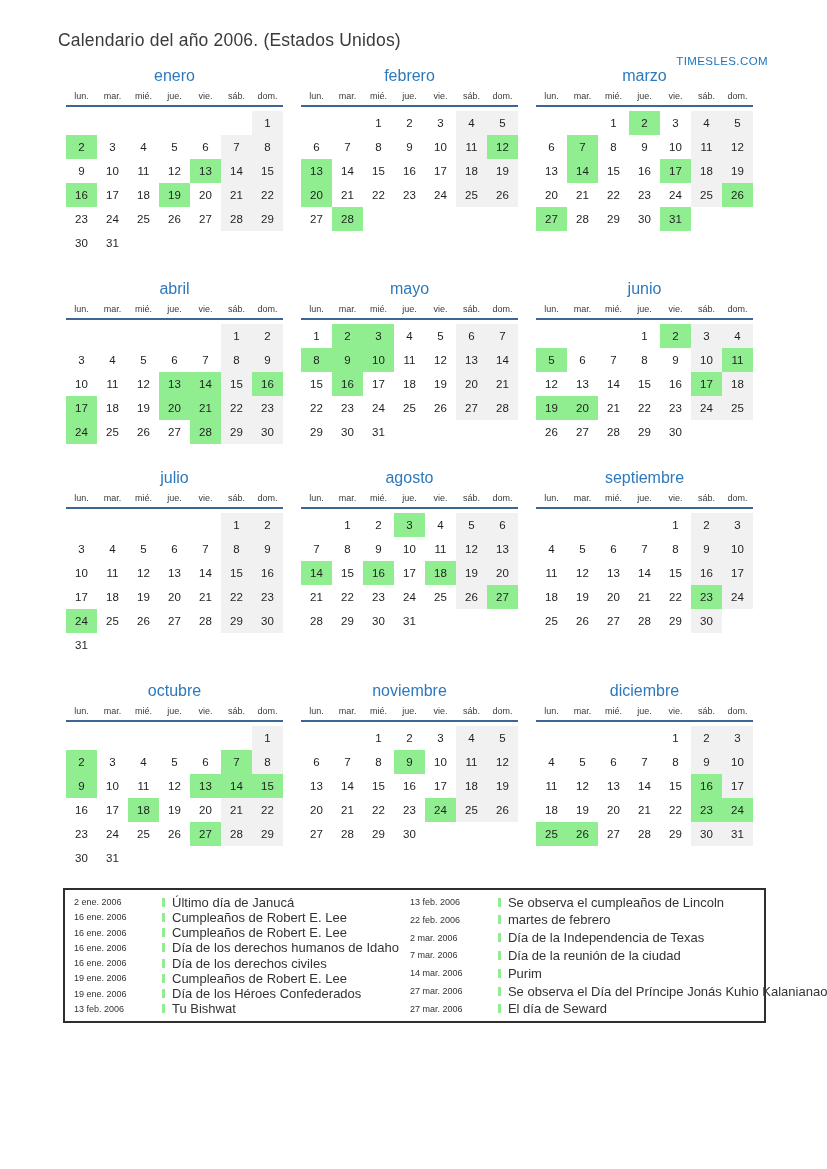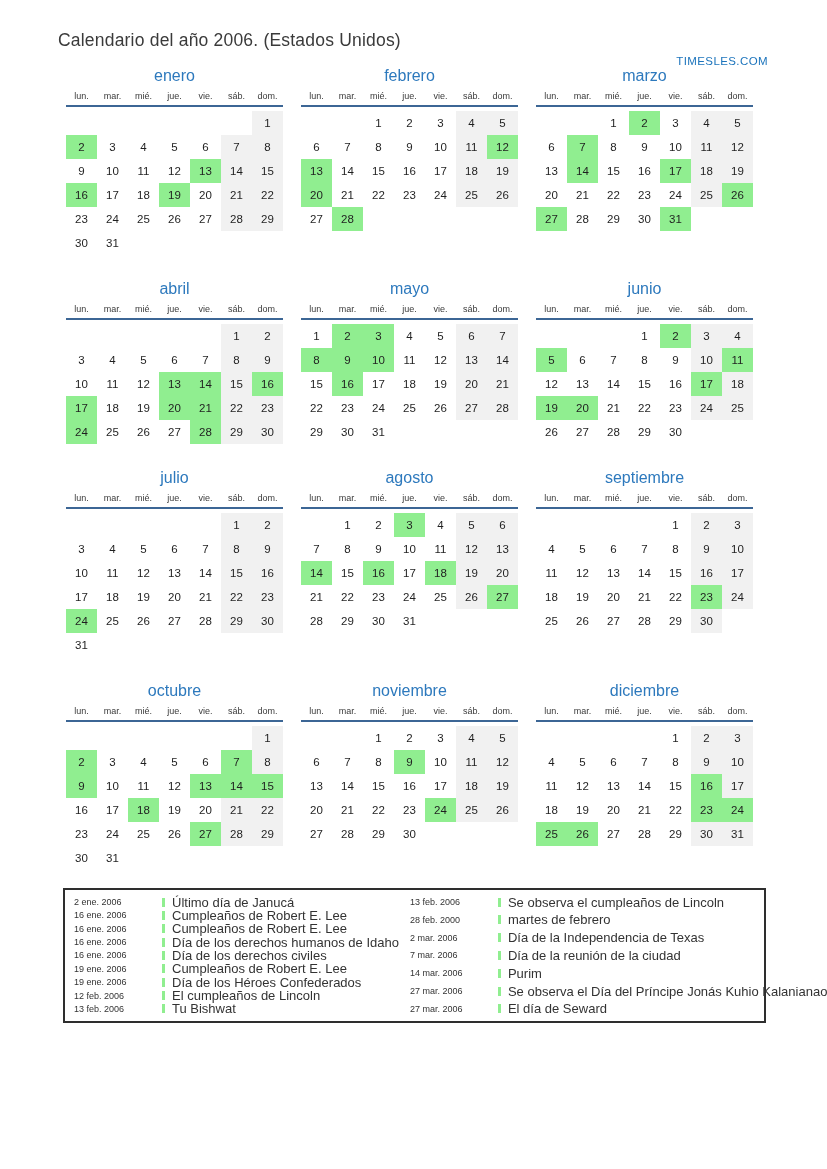--- a/index.html
+++ b/index.html
@@ -730,38 +730,33 @@
         <div class="legend-date">19 ene. 2006</div>
         <div class="legend-marker"></div>
         <div class="legend-label">Cumpleaños de Robert E. Lee</div>
       </div>
       <div class="legend-item">
         <div class="legend-date">19 ene. 2006</div>
         <div class="legend-marker"></div>
         <div class="legend-label">Día de los Héroes Confederados</div>
       </div>
       <div class="legend-item">
-        <div class="legend-date">12 feb. 2006</div>
-        <div class="legend-marker"></div>
-        <div class="legend-label">El cumpleaños de Lincoln</div>
-      </div>
-      <div class="legend-item">
         <div class="legend-date">13 feb. 2006</div>
         <div class="legend-marker"></div>
         <div class="legend-label">Tu Bishwat</div>
       </div>
     </div>
     <div class="legend-col right">
       <div class="legend-item">
         <div class="legend-date">13 feb. 2006</div>
         <div class="legend-marker"></div>
         <div class="legend-label">Se observa el cumpleaños de Lincoln</div>
       </div>
       <div class="legend-item">
-        <div class="legend-date">28 feb. 2000</div>
+        <div class="legend-date">22 feb. 2006</div>
         <div class="legend-marker"></div>
         <div class="legend-label">martes de febrero</div>
       </div>
       <div class="legend-item">
         <div class="legend-date">2 mar. 2006</div>
         <div class="legend-marker"></div>
         <div class="legend-label">Día de la Independencia de Texas</div>
       </div>
       <div class="legend-item">
         <div class="legend-date">7 mar. 2006</div>

